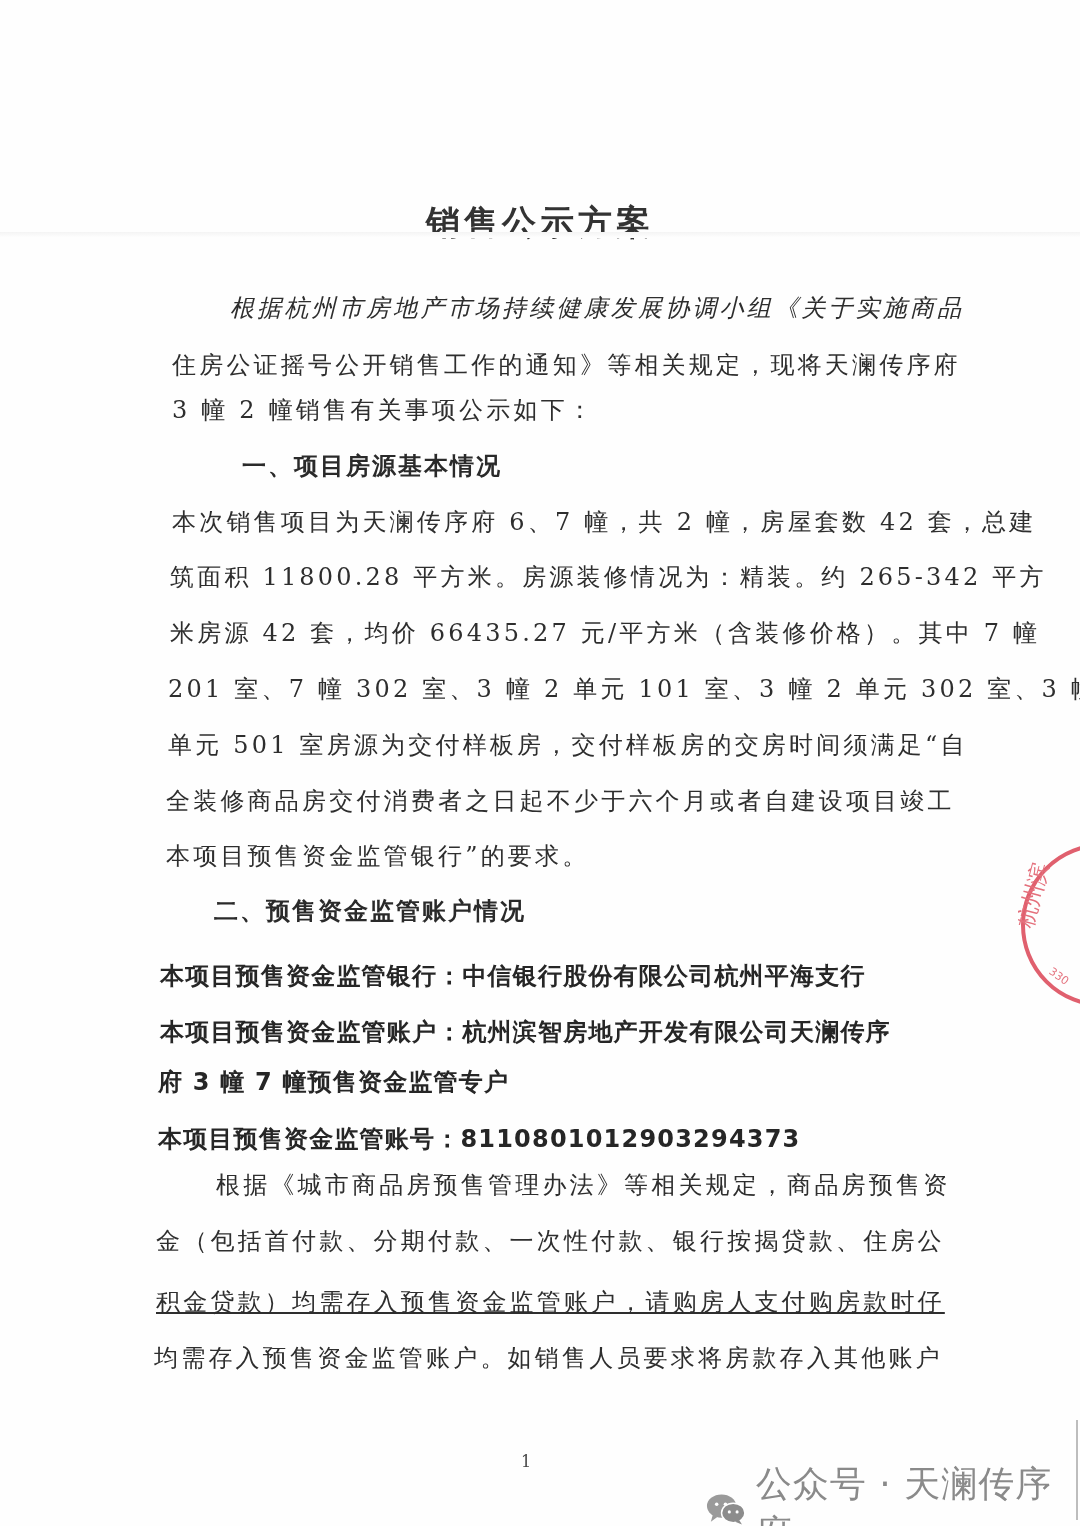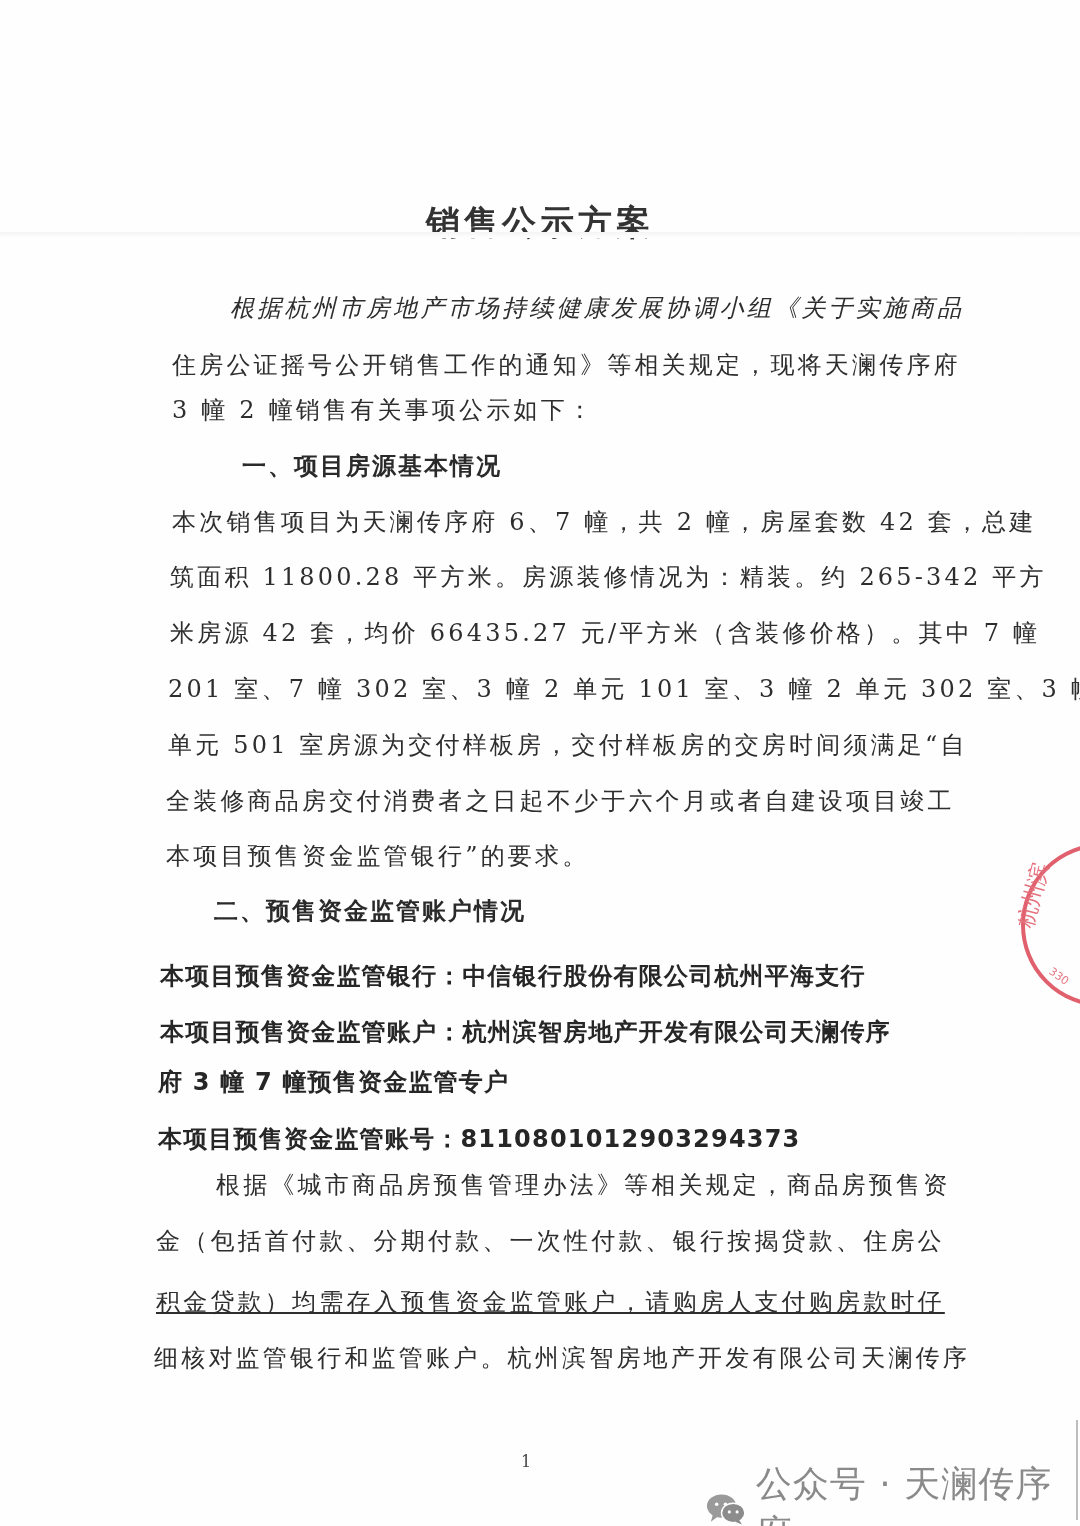--- a/index.html
+++ b/index.html
@@ -110,21 +110,21 @@
 
   <div class="line heading" style="left:214px; top:896px;">二、预售资金监管账户情况</div>
   <div class="line bold" style="left:160px; top:961px;">本项目预售资金监管银行：中信银行股份有限公司杭州平海支行</div>
   <div class="line bold" style="left:160px; top:1017px;">本项目预售资金监管账户：杭州滨智房地产开发有限公司天澜传序</div>
   <div class="line bold" style="left:158px; top:1067px;">府 3 幢 7 幢预售资金监管专户</div>
   <div class="line bold" style="left:158px; top:1124px;">本项目预售资金监管账号：8110801012903294373</div>
 
   <div class="line" style="left:216px; top:1170px;">根据《城市商品房预售管理办法》等相关规定，商品房预售资</div>
   <div class="line" style="left:156px; top:1226px;">金（包括首付款、分期付款、一次性付款、银行按揭贷款、住房公</div>
   <div class="line" style="left:156px; top:1287px;text-decoration:underline;">积金贷款）均需存入预售资金监管账户，请购房人支付购房款时仔</div>
-  <div class="line" style="left:154px; top:1343px;">细核对监管银行和监管账户。杭州滨智房地产开发有限公司天澜传序</div>
+  <div class="line" style="left:154px; top:1343px;">均需存入预售资金监管账户。如销售人员要求将房款存入其他账户</div>
 
   <svg class="stamp" viewBox="0 0 170 170">
     <circle cx="85" cy="85" r="80" fill="none" stroke="#e0606e" stroke-width="4"></circle>
     <text x="22" y="70" fill="#e4707c" font-size="22" font-family="DejaVu Sans, sans-serif" transform="rotate(-75 30 85)">杭州滨</text>
     <text x="28" y="140" fill="#e4707c" font-size="11" font-family="DejaVu Sans, sans-serif" transform="rotate(35 40 140)">330</text>
   </svg>
 
   <div class="page-number">1</div>
 
   <div class="watermark">

